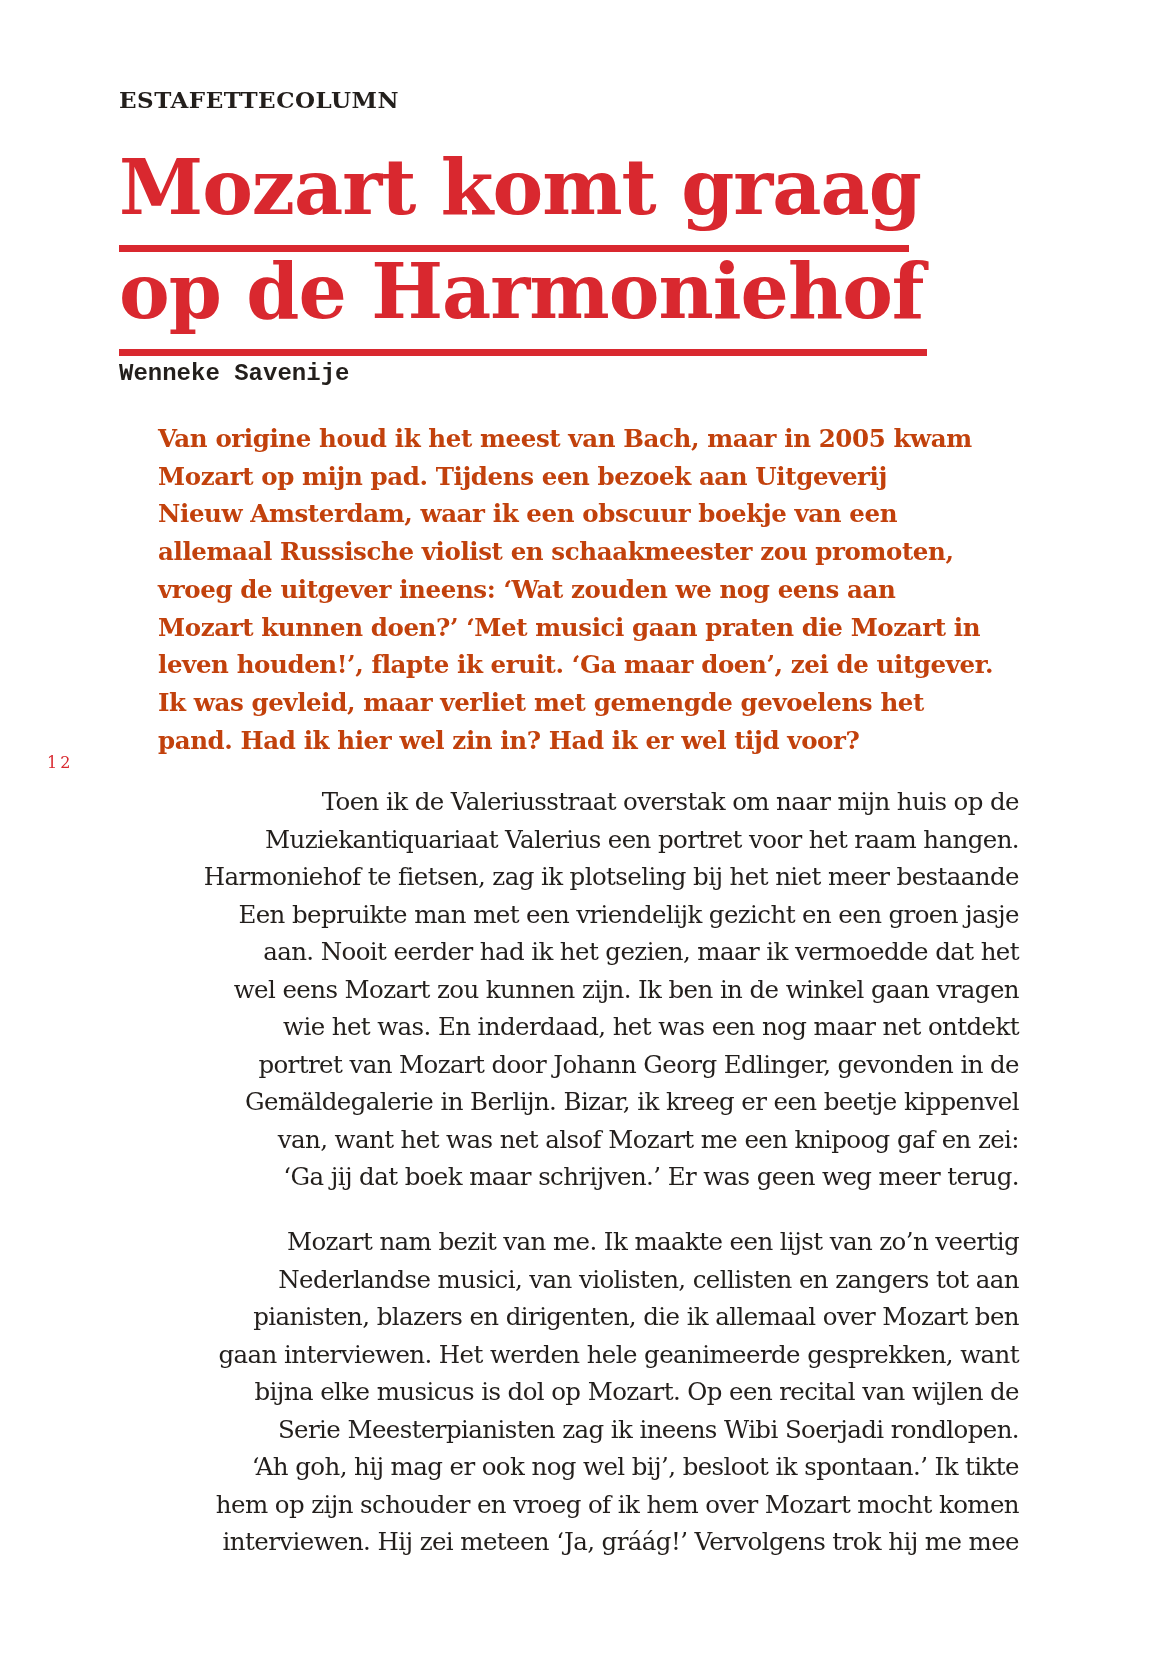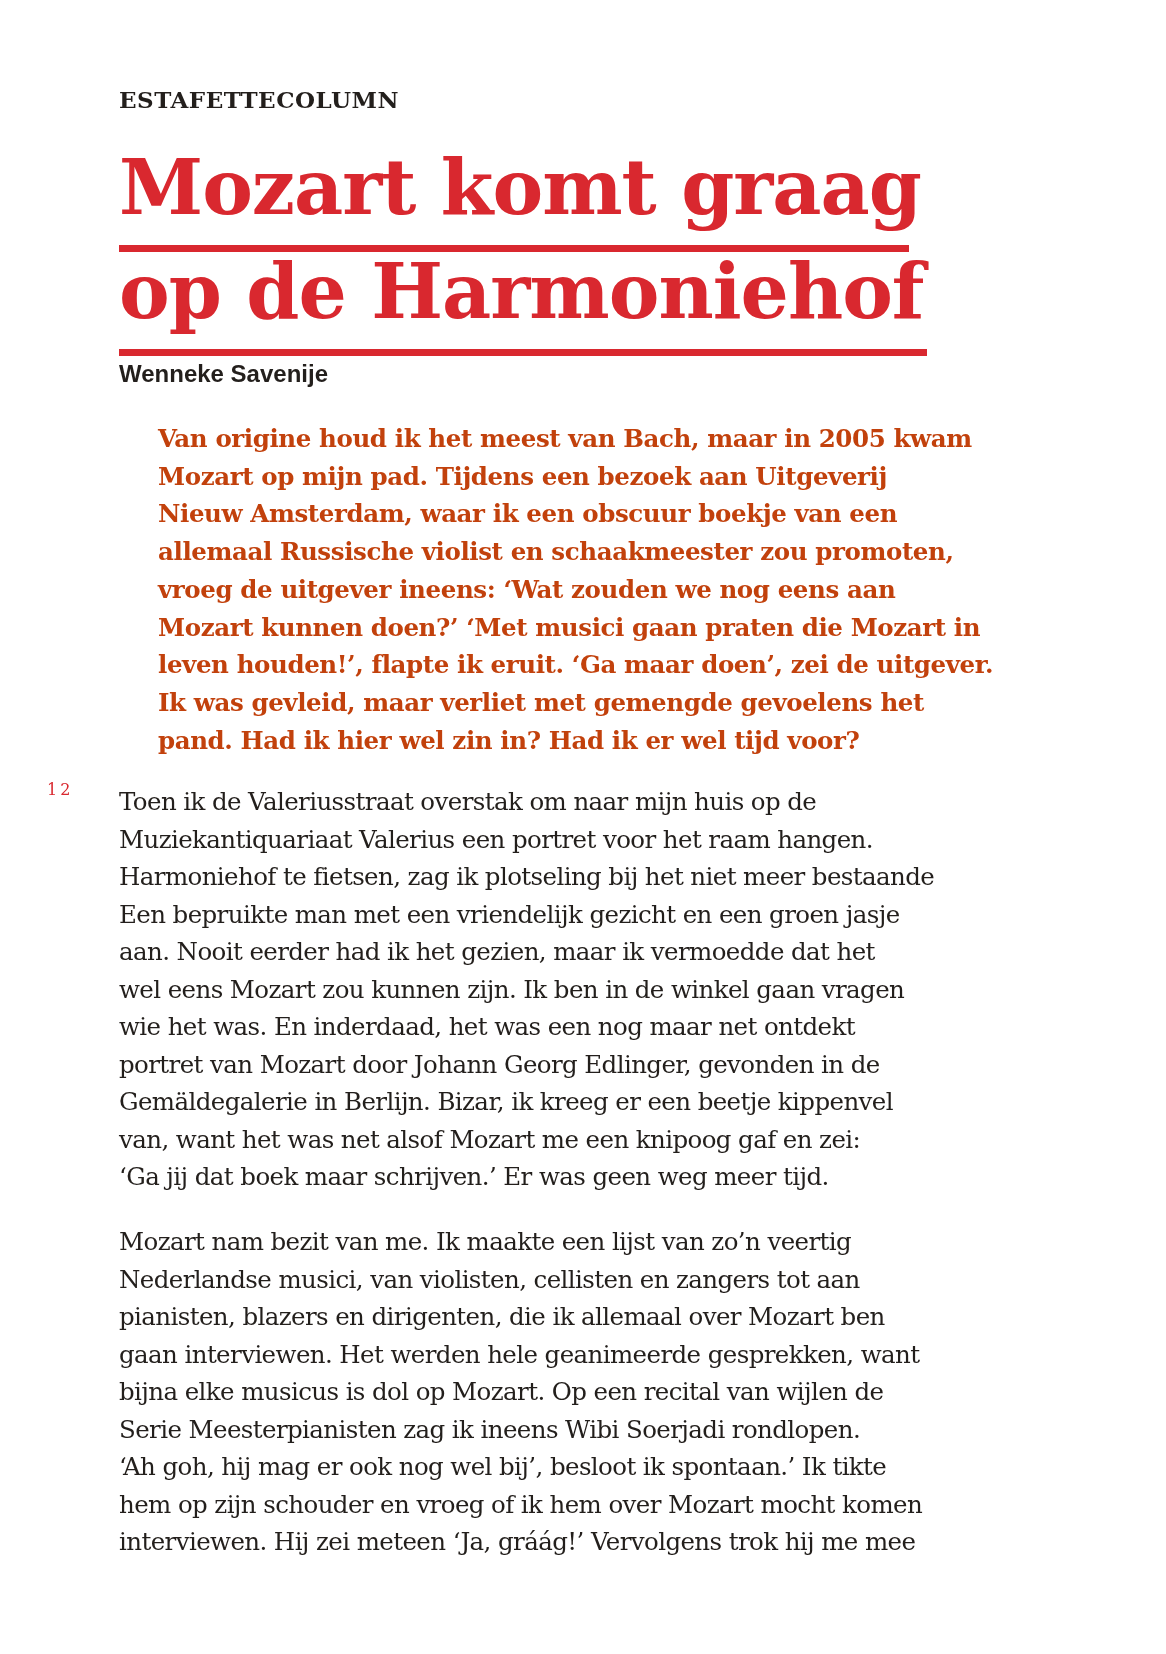--- a/index.html
+++ b/index.html
@@ -16,40 +16,40 @@
     font-size: 76px; line-height: 100px; color: #d9282f;
     letter-spacing: -1px; white-space: nowrap;
     display: inline-block; position: relative; text-align: right;
   }
   .title-row { height: 104px; position: relative; }
   .rule { position: absolute; left: 0; height: 7px; background: #d9282f; }
   .rule-1 { top: 107px; width: 790px; }
   .rule-2 { top: 211px; width: 808px; }
   .author {
     position: absolute; left: 119px; top: 360px;
-    font-family: Liberation Sans, sans-serif; font-weight: bold;
+    font-family: Liberation Mono, monospace; font-weight: bold;
     font-size: 24px; color: #231f1c;
   }
   .intro {
     position: absolute; left: 158px; top: 420px; width: 840px;
     font-family: "DejaVu Serif", serif; font-weight: bold;
     font-size: 24.5px; line-height: 37.7px; color: #c2410c;
   }
   .intro .ln { display: block; white-space: nowrap; letter-spacing: -0.4px; }
   .page-number {
     position: absolute; left: 47px; top: 753px;
     font-family: "DejaVu Serif", serif; font-size: 16px;
-    letter-spacing: 3px; color: #d9282f; margin-top: 27px;
+    letter-spacing: 3px; color: #d9282f;
   }
   .body-text {
     position: absolute; left: 119px; width: 900px;
     font-family: "DejaVu Serif", serif;
     font-size: 24.5px; line-height: 37.5px; color: #231f1c;
   }
-  .body-text .ln { display: block; white-space: nowrap; letter-spacing: -0.6px; }
+  .body-text .ln { display: block; white-space: nowrap; letter-spacing: -0.6px; text-align: right; }
   .p1 { top: 783px; }
   .p2 { top: 1223px; }
 </style>
 </head>
 <body>
 
 <div class="page">
 
   <div class="kicker">ESTAFETTECOLUMN</div>
 
@@ -84,21 +84,21 @@
     <span class="ln">Toen ik de Valeriusstraat overstak om naar mijn huis op de</span>
     <span class="ln">Muziekantiquariaat Valerius een portret voor het raam hangen.</span>
     <span class="ln">Harmoniehof te fietsen, zag ik plotseling bij het niet meer bestaande</span>
     <span class="ln">Een bepruikte man met een vriendelijk gezicht en een groen jasje</span>
     <span class="ln">aan. Nooit eerder had ik het gezien, maar ik vermoedde dat het</span>
     <span class="ln">wel eens Mozart zou kunnen zijn. Ik ben in de winkel gaan vragen</span>
     <span class="ln">wie het was. En inderdaad, het was een nog maar net ontdekt</span>
     <span class="ln">portret van Mozart door Johann Georg Edlinger, gevonden in de</span>
     <span class="ln">Gemäldegalerie in Berlijn. Bizar, ik kreeg er een beetje kippenvel</span>
     <span class="ln">van, want het was net alsof Mozart me een knipoog gaf en zei:</span>
-    <span class="ln">‘Ga jij dat boek maar schrijven.’ Er was geen weg meer tijd.</span>
+    <span class="ln">‘Ga jij dat boek maar schrijven.’ Er was geen weg meer terug.</span>
   </div>
 
   <div class="body-text p2">
     <span class="ln">Mozart nam bezit van me. Ik maakte een lijst van zo’n veertig</span>
     <span class="ln">Nederlandse musici, van violisten, cellisten en zangers tot aan</span>
     <span class="ln">pianisten, blazers en dirigenten, die ik allemaal over Mozart ben</span>
     <span class="ln">gaan interviewen. Het werden hele geanimeerde gesprekken, want</span>
     <span class="ln">bijna elke musicus is dol op Mozart. Op een recital van wijlen de</span>
     <span class="ln">Serie Meesterpianisten zag ik ineens Wibi Soerjadi rondlopen.</span>
     <span class="ln">‘Ah goh, hij mag er ook nog wel bij’, besloot ik spontaan.’ Ik tikte</span>

